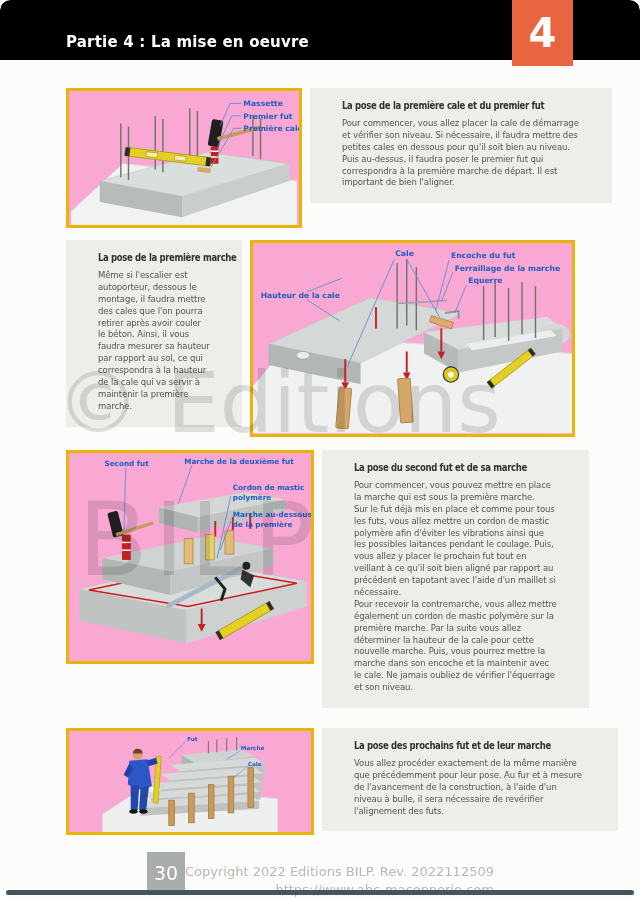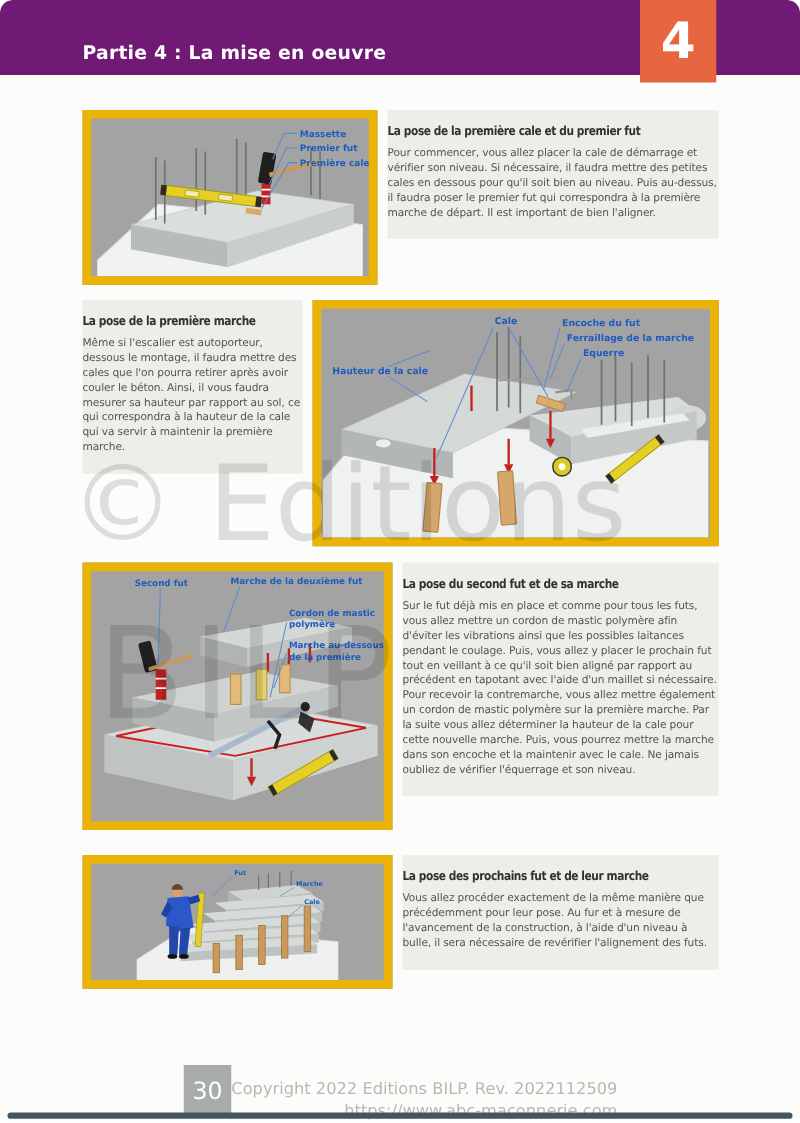--- a/index.html
+++ b/index.html
@@ -2,38 +2,38 @@
 <html><head>
 <meta charset="utf-8">
 <style>
   html,body { margin:0; padding:0; background:#ffffff; }
   body { font-family:"DejaVu Sans","Liberation Sans",sans-serif; }
   .page { position:relative; width:640px; height:898px; background:#fcfcfb;
           border-radius:10px; overflow:hidden; }
 
   
   .header-band { position:absolute; top:0; left:0; right:0; height:60px;
-                 background:#701a75; border-radius:10px 10px 0 0; }
+                 background:#000000; border-radius:10px 10px 0 0; }
   .header-title { position:absolute; left:66px; bottom:9px; color:#ffffff;
                   font-weight:bold; font-size:15px; letter-spacing:.2px; }
   .chapter-badge { position:absolute; top:0; left:512px; width:61px; height:66px;
                    background:#e8663f; color:#ffffff; font-size:40px; font-weight:bold;
                    display:flex; align-items:center; justify-content:center; z-index:2; }
 
   
   .content { position:absolute; top:88px; left:66px; width:509px; }
   .row { display:flex; gap:8px; align-items:flex-start; }
   .r2 { margin-top:12px; } .r3 { margin-top:13px; } .r4 { margin-top:20px; }
-  .fig { margin:0; background:#a3a3a3; border:7px solid #eab308; box-sizing:border-box; flex:none; }
+  .fig { margin:0; background:#f9a8d4; border:3px solid #eab308; box-sizing:border-box; flex:none; }
   .fig svg { display:block; width:100%; height:100%; }
   .r1 .fig { width:236px; height:140px; }
   .r2 .fig { flex:1; height:197px; }
   .r3 .fig { width:248px; height:214px; }
   .r4 .fig { width:248px; height:107px; }
-  .panel { background:#eeedea; padding:12px 0 14px; box-sizing:border-box; flex:1; }
+  .panel { background:#eeedea; padding:12px 32px 14px; box-sizing:border-box; flex:1; }
   .r2 .panel { flex:none; width:176px; }
   .panel h2 { margin:0 0 7px; font-size:10px; color:#33312d; letter-spacing:-.4px;
               white-space:nowrap; transform:scaleX(.85); transform-origin:0 50%; }
   .panel p { margin:0; font-size:8.5px; line-height:1.4; color:#56544f; letter-spacing:-.1px; }
 
   
   .lbl { font-family:"DejaVu Sans",sans-serif; font-size:8px; font-weight:bold; fill:#1d5cc0; }
   .lbl2 { font-family:"DejaVu Sans",sans-serif; font-size:7.5px; font-weight:bold; fill:#1d5cc0; }
   .ldr { stroke:#5d8ad2; stroke-width:.9; fill:none; }
   .rebar { stroke:#6e7370; stroke-width:1.5; }
@@ -220,20 +220,21 @@
           <text class="lbl2" x="36" y="13">Second fut</text>
           <text class="lbl2" x="118" y="11">Marche de la deuxième fut</text>
           <text class="lbl2" x="168" y="38">Cordon de mastic</text>
           <text class="lbl2" x="168" y="48">polymère</text>
           <text class="lbl2" x="168" y="66">Marche au-dessous</text>
           <text class="lbl2" x="168" y="76">de la première</text>
         </svg>
       </figure>
       <div class="panel">
         <h2>La pose du second fut et de sa marche</h2>
+        <p>Pour commencer, vous pouvez mettre en place la marche qui est sous la première marche.</p>
         <p>Sur le fut déjà mis en place et comme pour tous les futs, vous allez mettre un cordon de mastic polymère afin d'éviter les vibrations ainsi que les possibles laitances pendant le coulage. Puis, vous allez y placer le prochain fut tout en veillant à ce qu'il soit bien aligné par rapport au précédent en tapotant avec l'aide d'un maillet si nécessaire.</p>
         <p>Pour recevoir la contremarche, vous allez mettre également un cordon de mastic polymère sur la première marche. Par la suite vous allez déterminer la hauteur de la cale pour cette nouvelle marche. Puis, vous pourrez mettre la marche dans son encoche et la maintenir avec le cale. Ne jamais oubliez de vérifier l'équerrage et son niveau.</p>
       </div>
     </section>
 
     <section class="row r4">
       <figure class="fig">
         <svg viewBox="0 0 248 143">
           <polygon points="0,118 62,78 248,96 248,143 0,143" fill="#eef0ef"></polygon>
           <polyline class="gline" points="62,78 0,118"></polyline>

